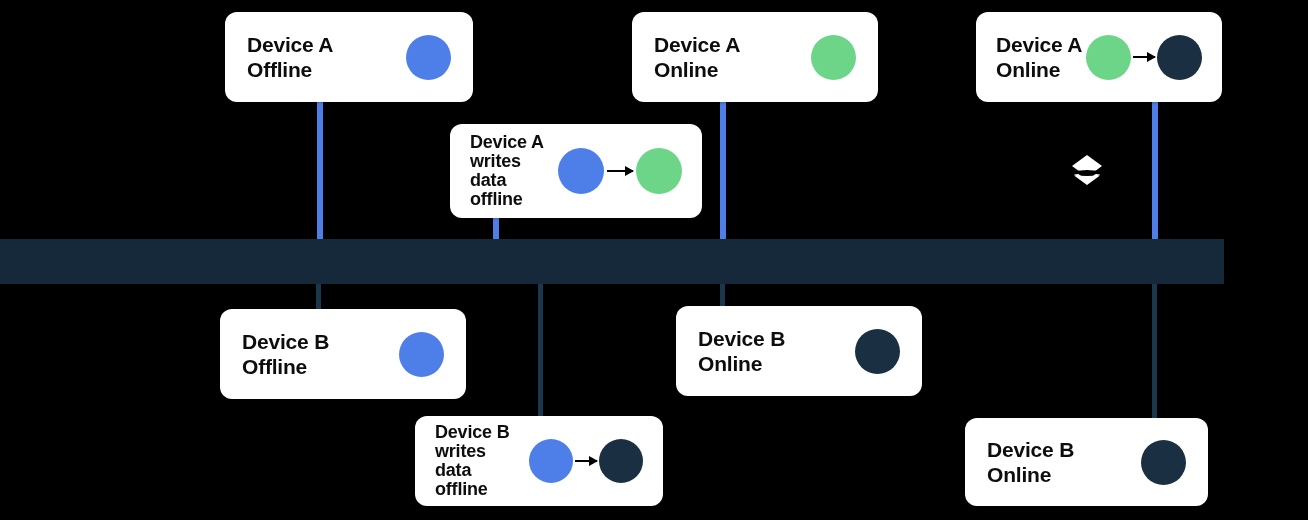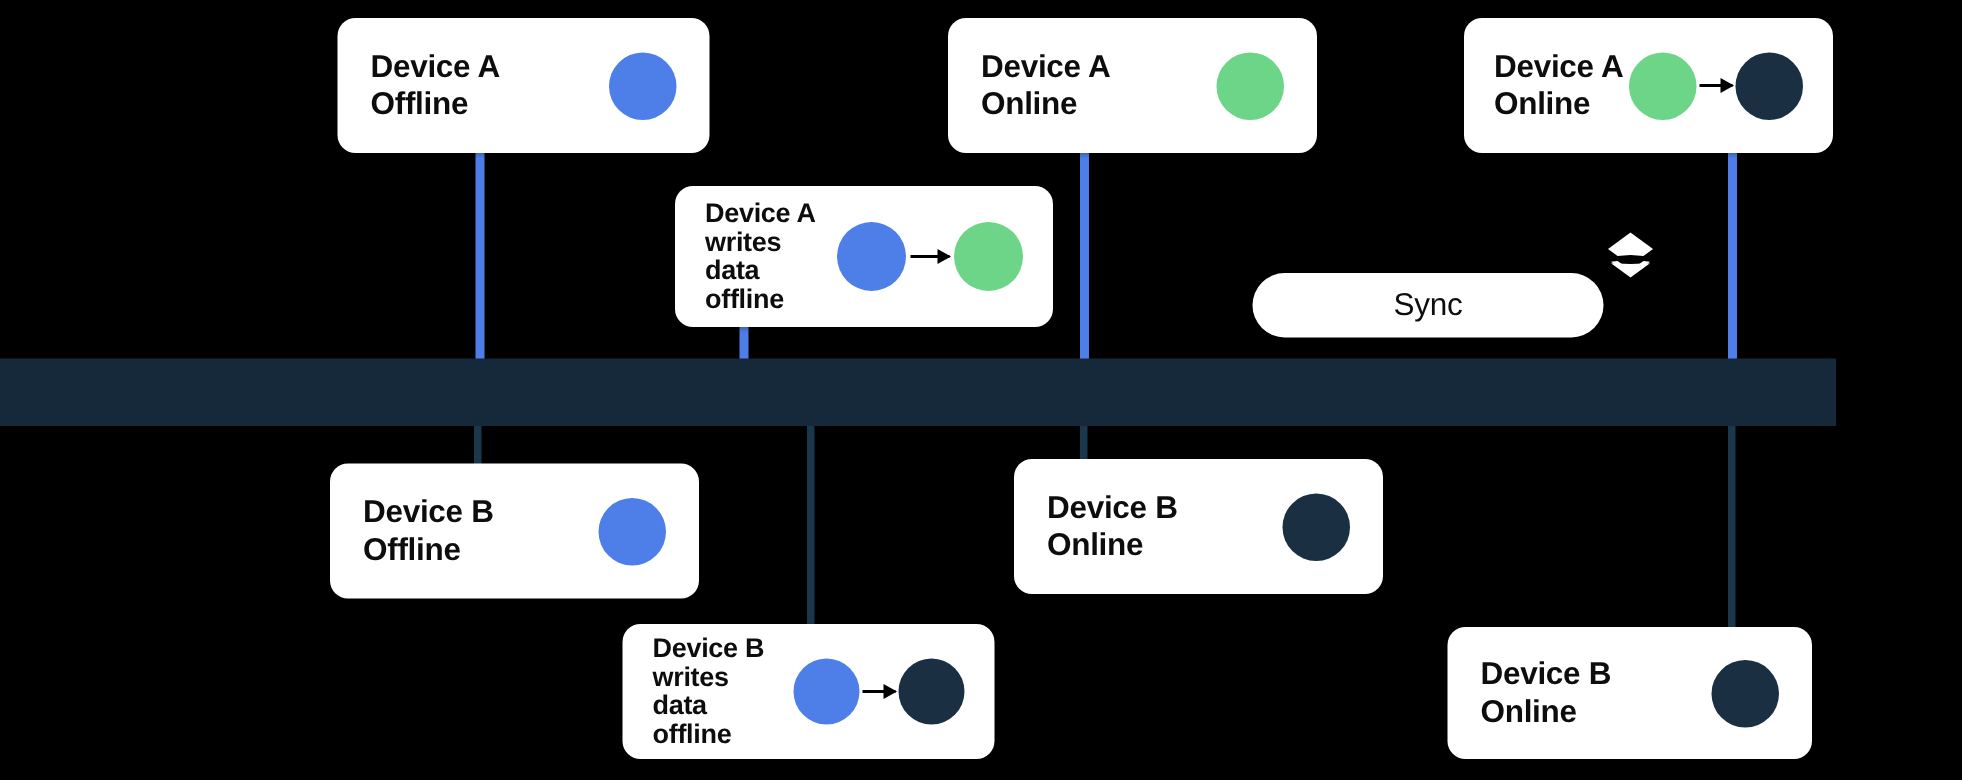--- a/index.html
+++ b/index.html
@@ -179,23 +179,20 @@
   <div class="card" style="left:976px; top:12px; width:246px; height:90px; padding:0 20px;">
     <div class="card-label">Device A
 Online</div>
     <div class="card-graphic">
       <div class="dot green" style="width:45px; height:45px;"></div>
       <div class="mini-arrow" style="width:22px; margin:0 2px 0 2px;"></div>
       <div class="dot navy" style="width:45px; height:45px;"></div>
     </div>
   </div>
 
-  <div class="sync-pill">
-    <span class="sync-pill-label">Sync</span>
-  </div>
   <div class="layers-icon">
     <svg width="36" height="36" viewBox="0 0 36 36" aria-hidden="true">
       <polygon points="18,3 33,14 18,25 3,14" fill="#ffffff"></polygon>
       <polygon points="18,21 31,22.5 18,32 5,22.5" fill="#ffffff"></polygon>
       <polygon points="18,18 31,19 18,28 5,19" fill="#000000"></polygon>
       <polygon points="18,24 31,23.5 18,33 5,23.5" fill="#ffffff"></polygon>
     </svg>
   </div>
 
   <div class="card" style="left:220px; top:309px; width:246px; height:90px;">

